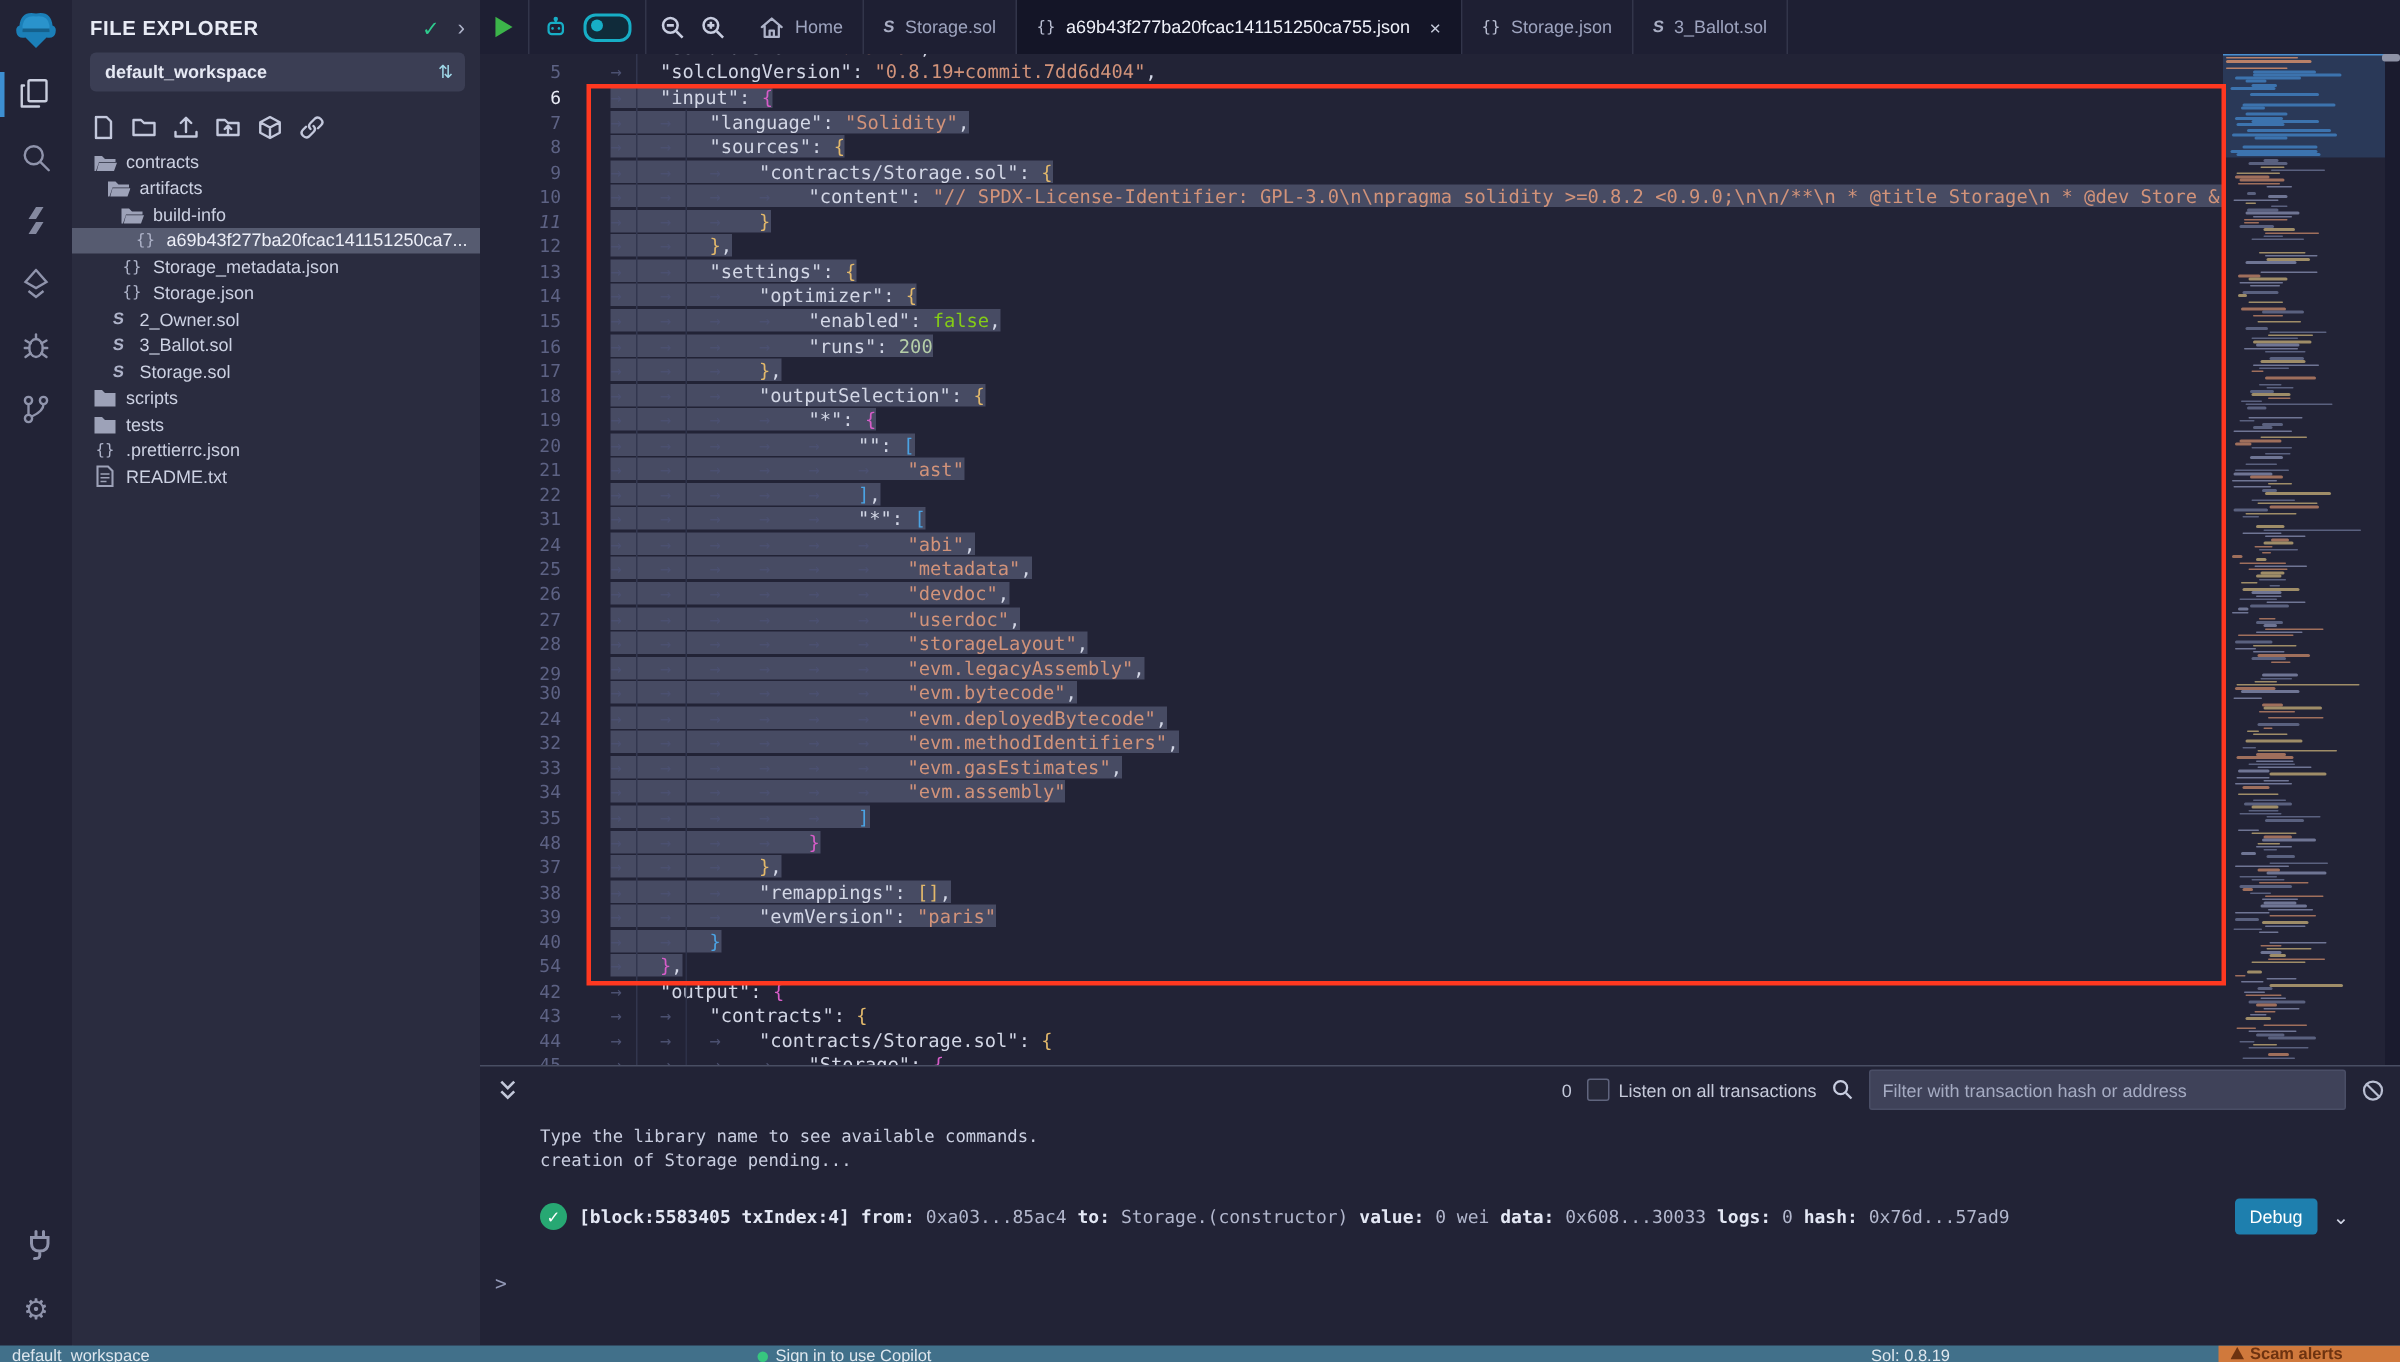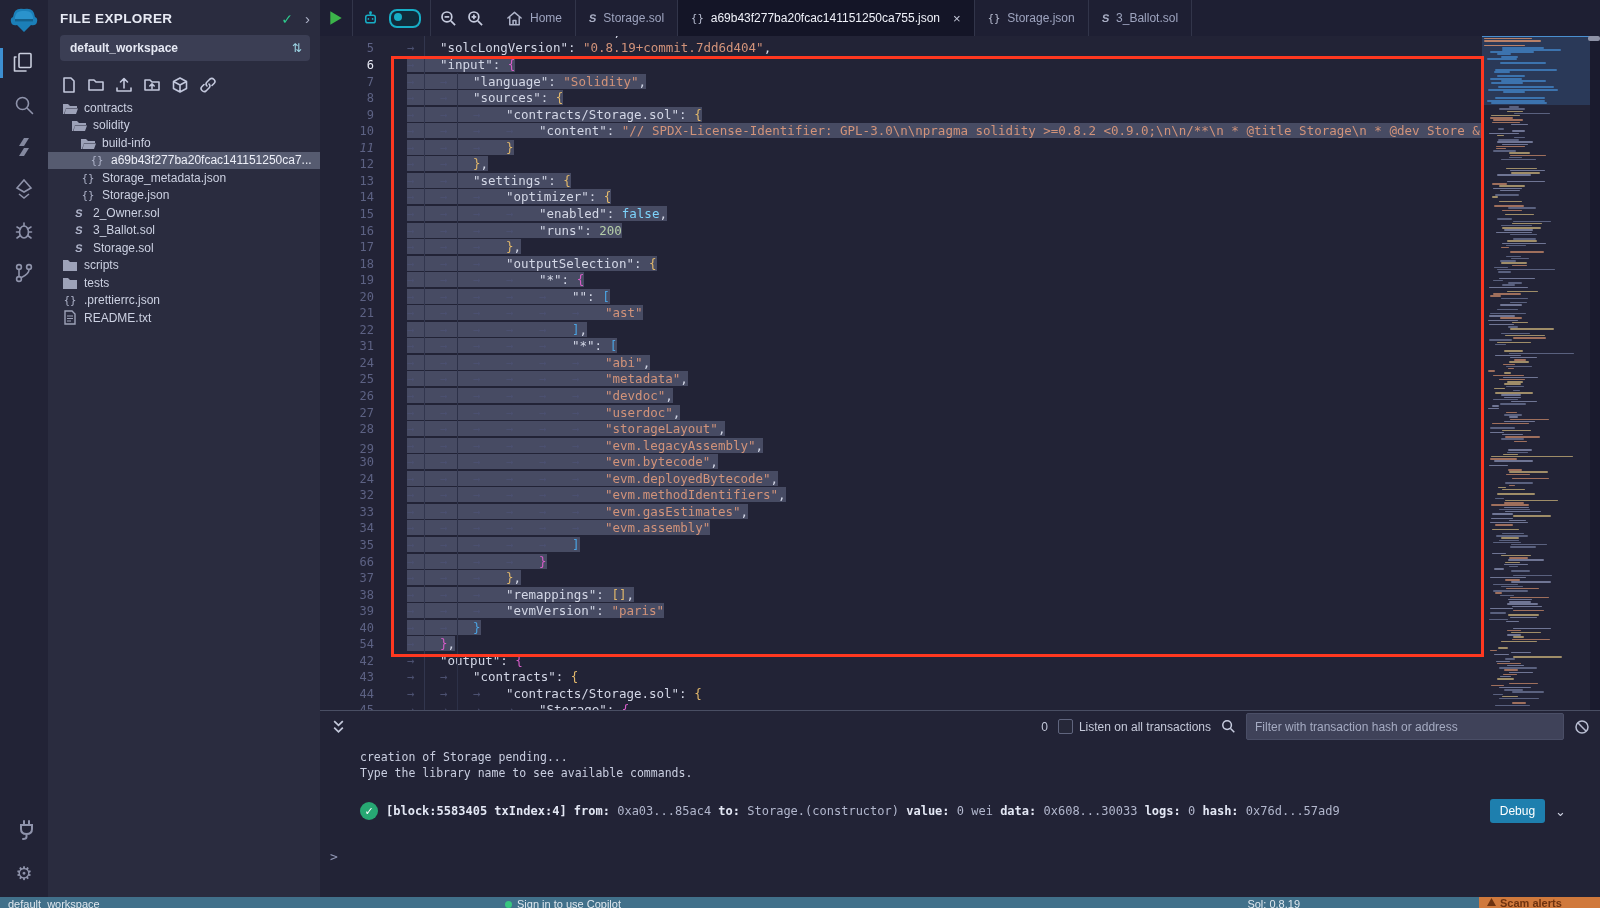--- a/index.html
+++ b/index.html
@@ -40,21 +40,21 @@
   .etab .x{margin-left:6px;color:#c6cada;font-size:13px;}
   .pill{width:28px;height:15px;border-radius:8px;border:2px solid #17aec6;position:relative;background:#102b3a;}
   .pill:after{content:"";position:absolute;left:3px;top:2.5px;width:8px;height:8px;border-radius:50%;background:#17aec6;}
   
   #editor{left:320px;top:36px;width:1280px;height:674px;background:#222336;overflow:hidden;font-family:"DejaVu Sans Mono",monospace;font-size:12.5px;}
   .gut{position:absolute;left:0;width:54px;text-align:right;color:#5d6284;font-size:12px;line-height:16.55px;}
   .gut.cur{color:#e8eaf5;}
   .cline{position:absolute;left:87px;white-space:pre;line-height:16.55px;height:16.55px;}
   .tab-arrow{display:inline-block;width:33px;color:#4b5070;}
   .selbg{background:#474b63;}
-  .tok-k{color:#d3d7e6;} .tok-p{color:#d3d7e6;} .tok-s{color:#d2937a;} .tok-n{color:#b5cea8;} .tok-w{color:#7dd3fc;}
+  .tok-k{color:#d3d7e6;} .tok-p{color:#d3d7e6;} .tok-s{color:#d2937a;} .tok-n{color:#b5cea8;} .tok-w{color:#84cc16;}
   .tok-b1{color:#d65dc8;} .tok-b2{color:#e2b86b;} .tok-b3{color:#4goatba3e3;}
   .tok-b3{color:#4ba3e3;}
   #guide1{position:absolute;left:424px;top:36px;width:1px;height:674px;background:#32364e;}
   #guide2{position:absolute;left:457px;top:73px;width:1px;height:637px;background:#2d3148;}
   
   #minimap{left:1482px;top:36px;width:108px;height:674px;background:#222336;overflow:hidden;}
   #mini-viewport{position:absolute;left:0;top:0;width:108px;height:68px;background:rgba(62,108,170,.30);border-top:1px solid #4a8fd0;}
   .mrow{position:absolute;height:1.4px;border-radius:1px;}
   #vscroll{left:1590px;top:36px;width:10px;height:674px;background:#1a1b2e;}
   #vthumb{left:1588px;top:36px;width:12px;height:5px;background:#8e92a6;border-radius:2px;}
@@ -222,21 +222,21 @@
             </svg>
           </span>
           <span>contracts</span>
         </div>
         <div class="titem" style="padding-left: 23px;">
           <span class="ic">
             <svg width="16" height="14" viewBox="0 0 16 14">
               <path d="M1 3 L6 3 L8 5 L15 5 L15 7 L4 7 L2 13 L1 13 Z M4 7.5 L16 7.5 L14 13 L2.5 13Z" fill="#9da2b8"></path>
             </svg>
           </span>
-          <span>solidity</span>
+          <span>artifacts</span>
         </div>
         <div class="titem" style="padding-left: 32px;">
           <span class="ic">
             <svg width="16" height="14" viewBox="0 0 16 14">
               <path d="M1 3 L6 3 L8 5 L15 5 L15 7 L4 7 L2 13 L1 13 Z M4 7.5 L16 7.5 L14 13 L2.5 13Z" fill="#9da2b8"></path>
             </svg>
           </span>
           <span>build-info</span>
         </div>
         <div class="titem selected" style="padding-left: 41px;">
@@ -419,21 +419,21 @@
       <div class="gut" style="top: 434.75px;">24</div>
       <div class="cline" style="top: 434.75px;"><span class="selbg"><span class="tab-arrow">→</span><span class="tab-arrow">→</span><span class="tab-arrow">→</span><span class="tab-arrow">→</span><span class="tab-arrow">→</span><span class="tab-arrow">→</span><span class="tok-s">"evm.deployedBytecode"</span><span class="tok-p">,</span></span></div>
       <div class="gut" style="top: 451.3px;">32</div>
       <div class="cline" style="top: 451.3px;"><span class="selbg"><span class="tab-arrow">→</span><span class="tab-arrow">→</span><span class="tab-arrow">→</span><span class="tab-arrow">→</span><span class="tab-arrow">→</span><span class="tab-arrow">→</span><span class="tok-s">"evm.methodIdentifiers"</span><span class="tok-p">,</span></span></div>
       <div class="gut" style="top: 467.85px;">33</div>
       <div class="cline" style="top: 467.85px;"><span class="selbg"><span class="tab-arrow">→</span><span class="tab-arrow">→</span><span class="tab-arrow">→</span><span class="tab-arrow">→</span><span class="tab-arrow">→</span><span class="tab-arrow">→</span><span class="tok-s">"evm.gasEstimates"</span><span class="tok-p">,</span></span></div>
       <div class="gut" style="top: 484.4px;">34</div>
       <div class="cline" style="top: 484.4px;"><span class="selbg"><span class="tab-arrow">→</span><span class="tab-arrow">→</span><span class="tab-arrow">→</span><span class="tab-arrow">→</span><span class="tab-arrow">→</span><span class="tab-arrow">→</span><span class="tok-s">"evm.assembly"</span></span></div>
       <div class="gut" style="top: 500.95px;">35</div>
       <div class="cline" style="top: 500.95px;"><span class="selbg"><span class="tab-arrow">→</span><span class="tab-arrow">→</span><span class="tab-arrow">→</span><span class="tab-arrow">→</span><span class="tab-arrow">→</span><span class="tok-b3">]</span></span></div>
-      <div class="gut" style="top: 517.5px;">66</div>
+      <div class="gut" style="top: 517.5px;">48</div>
       <div class="cline" style="top: 517.5px;"><span class="selbg"><span class="tab-arrow">→</span><span class="tab-arrow">→</span><span class="tab-arrow">→</span><span class="tab-arrow">→</span><span class="tok-b1">}</span></span></div>
       <div class="gut" style="top: 534.05px;">37</div>
       <div class="cline" style="top: 534.05px;"><span class="selbg"><span class="tab-arrow">→</span><span class="tab-arrow">→</span><span class="tab-arrow">→</span><span class="tok-b2">}</span><span class="tok-p">,</span></span></div>
       <div class="gut" style="top: 550.6px;">38</div>
       <div class="cline" style="top: 550.6px;"><span class="selbg"><span class="tab-arrow">→</span><span class="tab-arrow">→</span><span class="tab-arrow">→</span><span class="tok-k">"remappings"</span><span class="tok-p">: </span><span class="tok-b2">[]</span><span class="tok-p">,</span></span></div>
       <div class="gut" style="top: 567.15px;">39</div>
       <div class="cline" style="top: 567.15px;"><span class="selbg"><span class="tab-arrow">→</span><span class="tab-arrow">→</span><span class="tab-arrow">→</span><span class="tok-k">"evmVersion"</span><span class="tok-p">: </span><span class="tok-s">"paris"</span></span></div>
       <div class="gut" style="top: 583.7px;">40</div>
       <div class="cline" style="top: 583.7px;"><span class="selbg"><span class="tab-arrow">→</span><span class="tab-arrow">→</span><span class="tok-b3">}</span></span></div>
       <div class="gut" style="top: 600.25px;">54</div>
@@ -727,22 +727,22 @@
         </svg>
       <span id="filter">Filter with transaction hash or address</span>
       <svg width="16" height="16" viewBox="0 0 16 16">
           <g stroke="#b9bed2" stroke-width="1.5" fill="none">
             <circle cx="8" cy="8" r="6"></circle>
             <line x1="3.8" y1="3.8" x2="12.2" y2="12.2"></line>
           </g>
         </svg>
     </div>
     <div id="term-body">
+        <div class="tl">Type the library name to see available commands.</div>
         <div class="tl">creation of Storage pending...</div>
-        <div class="tl">Type the library name to see available commands.</div>
       </div>
     <div id="txrow">
       <span id="txcheck">✓</span>
       <span id="txtext"><b>[block:5583405 txIndex:4] </b><b>from:</b><span> 0xa03...85ac4 </span><b>to:</b><span> Storage.(constructor) </span><b>value:</b><span> 0 wei </span><b>data:</b><span> 0x608...30033 </span><b>logs:</b><span> 0 </span><b>hash:</b><span> 0x76d...57ad9</span></span>
       <span id="debugbtn">Debug</span>
       <span id="txchev">⌄</span>
     </div>
     <span id="prompt">&gt;</span>
   </div>
 

